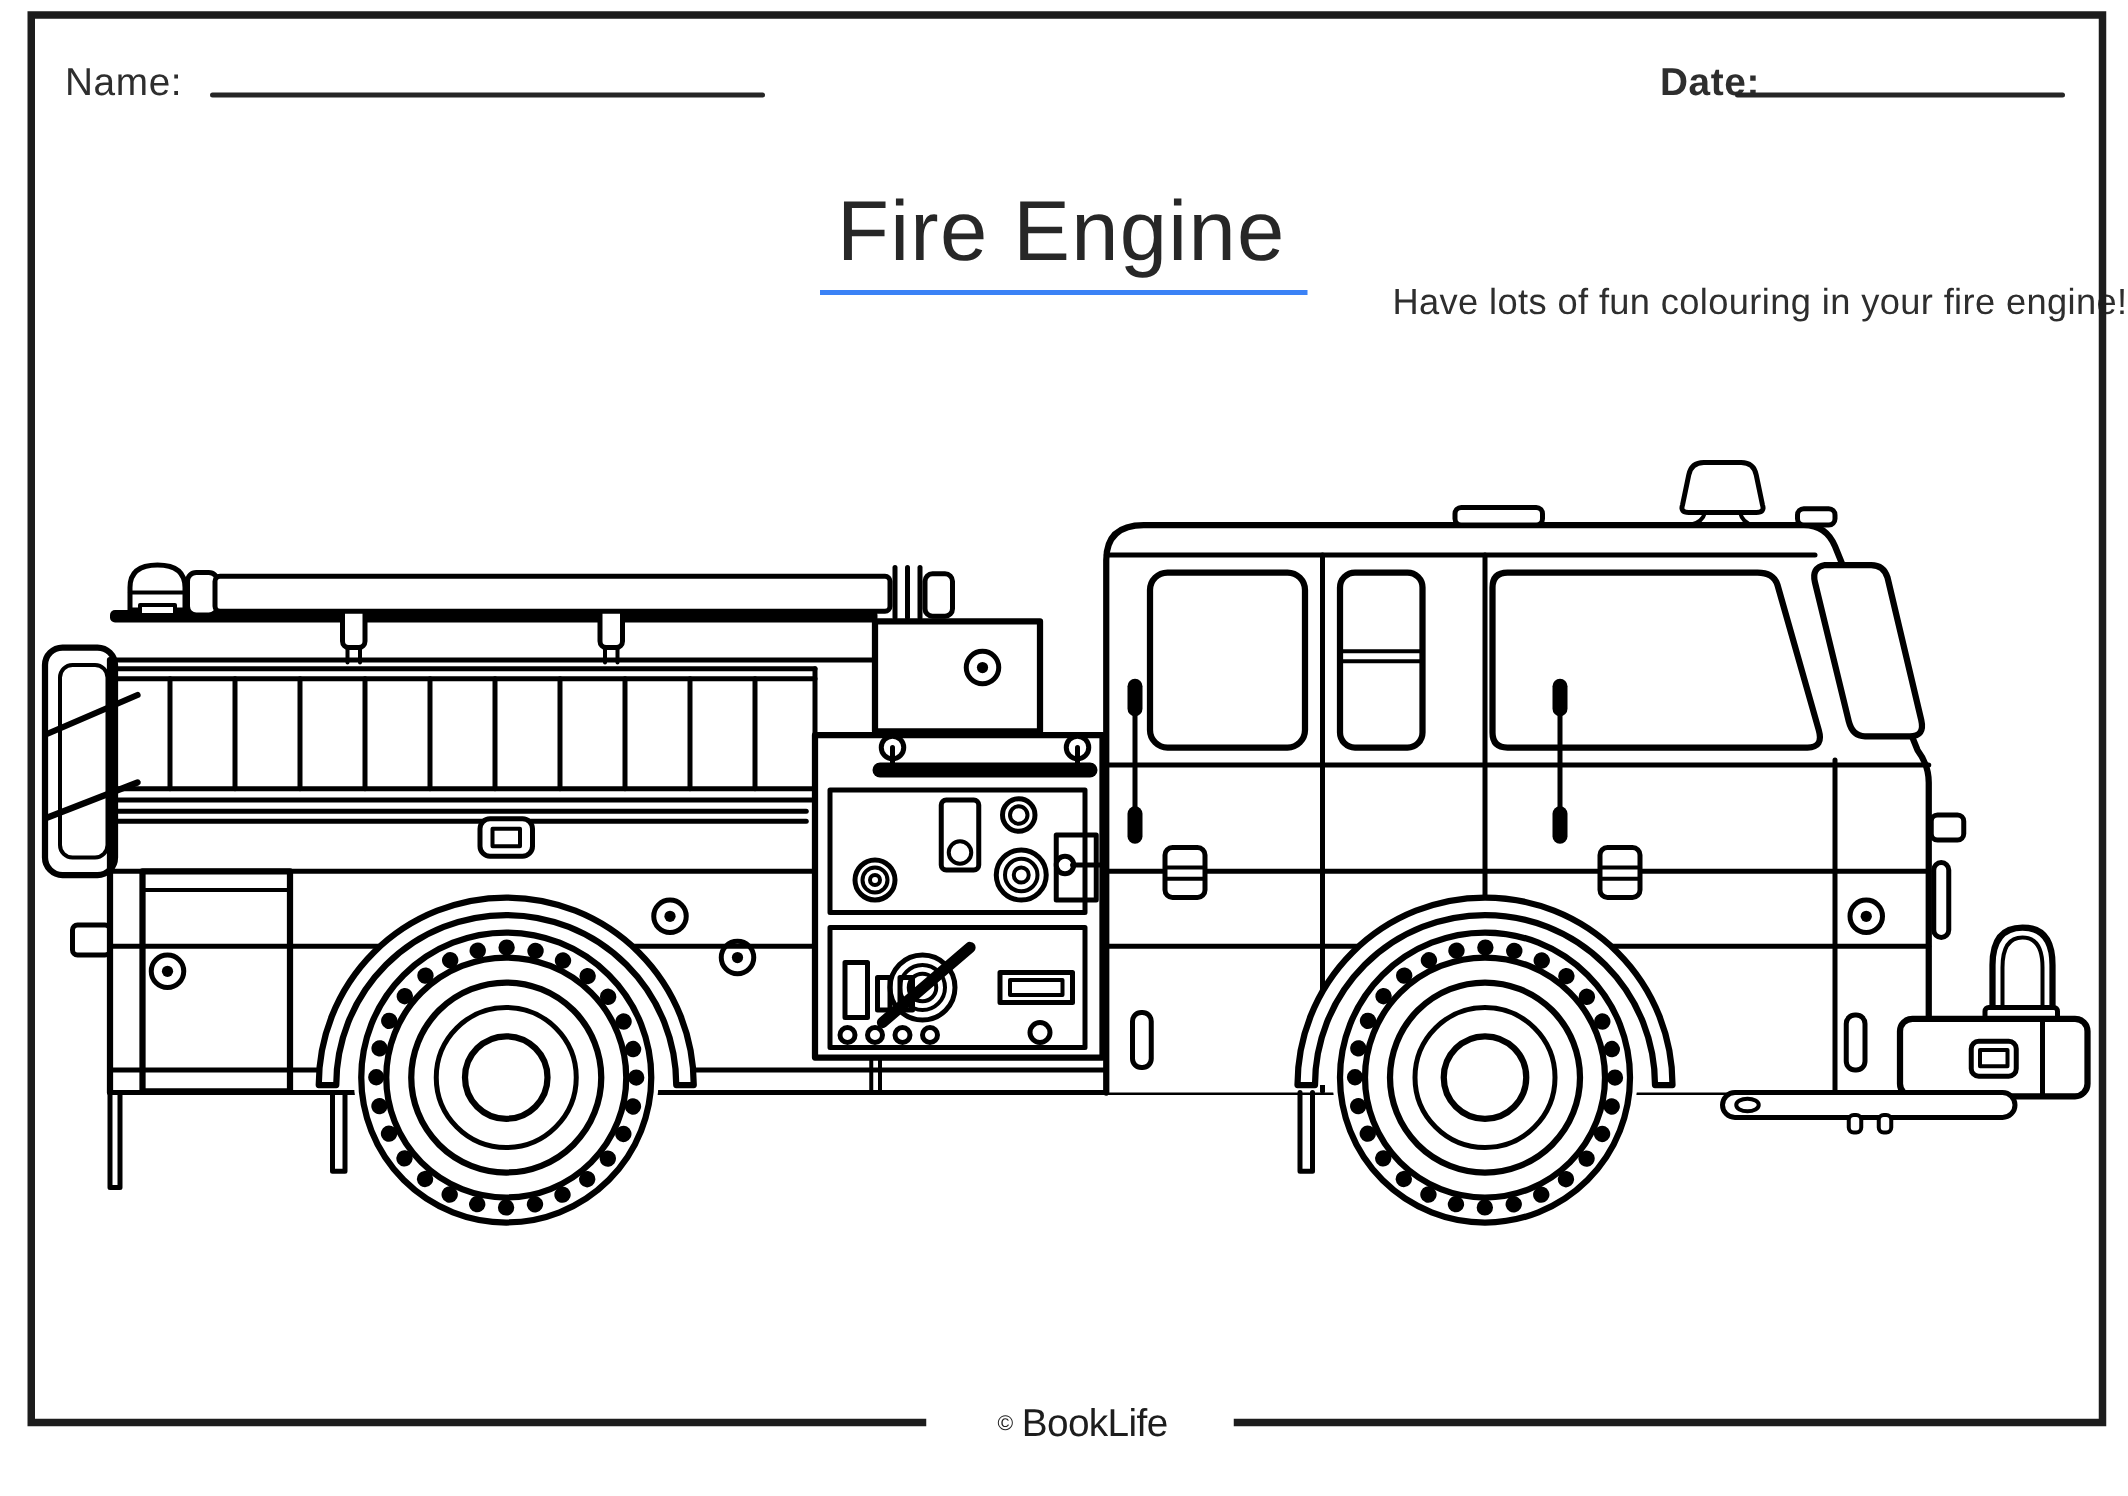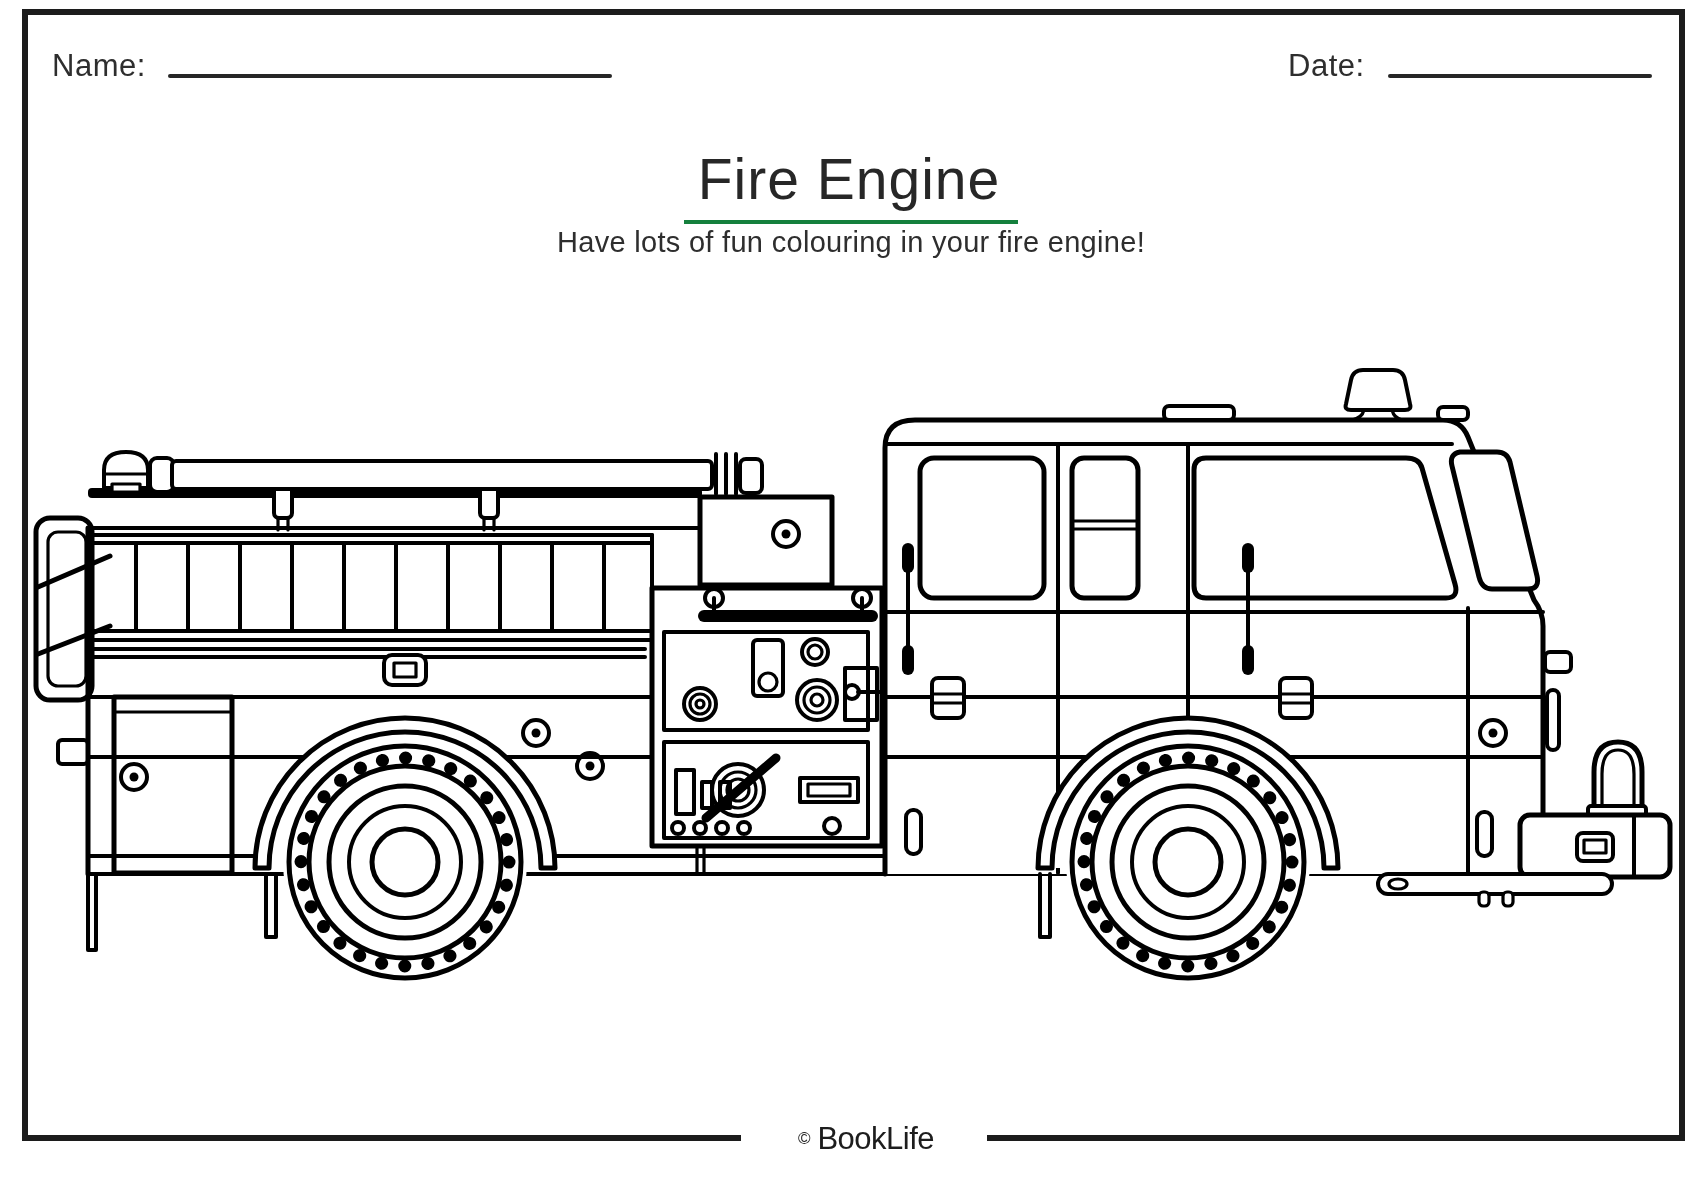--- a/index.html
+++ b/index.html
@@ -2,42 +2,42 @@
 <html><head>
 <meta charset="utf-8">
 <style>
   html,body{margin:0;padding:0;background:#fff;}
   .page{position:relative;width:1702px;height:1197px;background:#fff;overflow:hidden;
         font-family:"Liberation Sans", sans-serif;color:#2a2a2a;}
   .abs{position:absolute;}
   .label{font-size:31px;letter-spacing:.5px;color:#2e2e2e;}
   .rule{position:absolute;height:4px;background:#262626;border-radius:2px;}
   .title-wrap{position:absolute;top:146px;left:0;width:100%;text-align:center;}
-  .title{display:inline-block;font-size:57px;letter-spacing:1px;color:#272727;
-         border-bottom:4px solid #15803d;padding:0 18px 8px 14px;}
-  .subtitle{position:absolute;top:226px;left:0;width:100%;text-align:center;
+  .title{display:inline-block;font-size:68px;letter-spacing:1px;color:#272727;
+         border-bottom:4px solid #3b82f6;padding:0 18px 8px 14px;}
+  .subtitle{position:absolute;top:226px;left:0;width:100%;text-align:right;
             font-size:29px;color:#2e2e2e;letter-spacing:.3px;}
   .footer{position:absolute;top:1118px;left:742px;width:248px;height:42px;
           display:flex;align-items:center;justify-content:center;gap:7px;}
   .copy{font-size:17px;color:#222;}
   .brand{font-size:31px;font-weight:normal;color:#1d1d1d;letter-spacing:-.5px;}
   
   .ln{stroke:#000;fill:none;stroke-linecap:round;stroke-linejoin:round;}
   .w5{stroke-width:5;} .w4{stroke-width:4;} .w3{stroke-width:3.2;}
   .fw{fill:#fff;} .fb{fill:#000;stroke:none;}
   .brd{stroke:#1c1c1c;stroke-width:6;fill:none;stroke-linecap:square;}
 </style>
 </head>
 <body>
 
 <div class="page">
 
   <div class="abs label" style="top:48px;left:52px;">Name:</div>
   <div class="rule" style="top:74px;left:168px;width:444px;"></div>
-  <div class="abs label" style="top:48px;left:1288px;">Date:</div>
+  <div class="abs label" style="top:48px;left:1328px;font-weight:bold;">Date:</div>
   <div class="rule" style="top:74px;left:1388px;width:264px;"></div>
 
   <div class="title-wrap">
     <span class="title">Fire Engine</span>
   </div>
   <div class="subtitle">Have lots of fun colouring in your fire engine!</div>
 
   <svg class="abs" style="top:0;left:0;" width="1702" height="1197" viewBox="0 0 1702 1197" role="img" aria-label="Black and white outline drawing of a fire engine with rear ladder, suction hose, pump control panel, crew cab, beacon lights, bell, front bumper and two treaded wheels, ready to colour in">
 
     <g>

